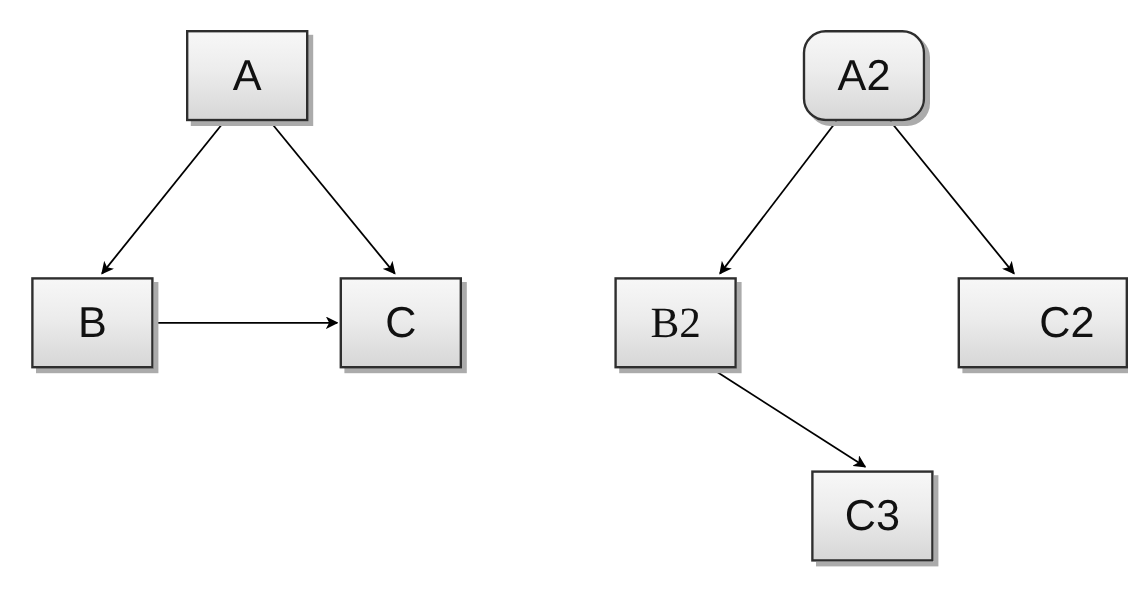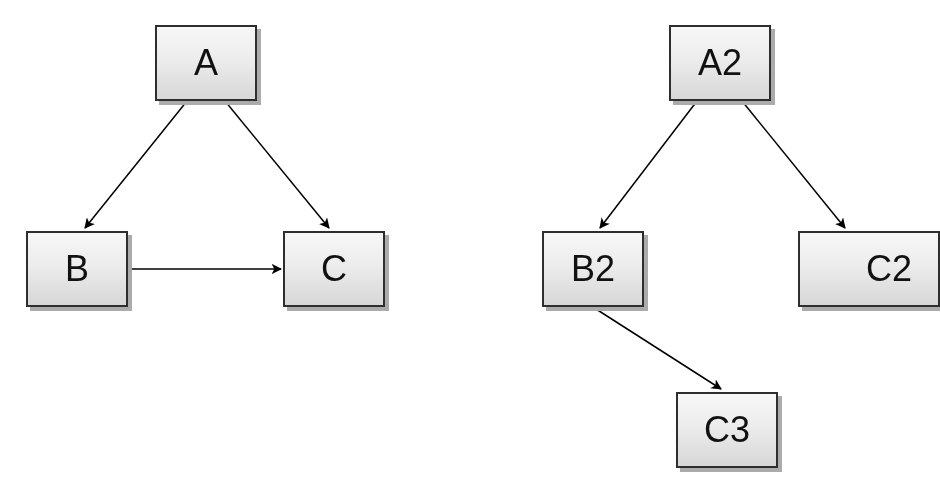--- a/index.html
+++ b/index.html
@@ -37,22 +37,22 @@
     font-size: 36px;
     line-height: 1;
     color: #111111;
     user-select: none;
   }
   
   .node-a  { left: 155px; top: 25px;  }
   .node-b  { left: 26px;  top: 231px; }
   .node-c  { left: 283px; top: 231px; }
   
-  .node-a2 { left: 669px; top: 25px;  }
-  .node-b2 { left: 542px; top: 231px; }
+  .node-a2 { left: 669px; top: 25px; border-radius: 19px;  }
+  .node-b2 { left: 512px; top: 231px; font-family: Liberation Serif, serif; }
   .node-c2 { left: 798px; top: 231px; padding-left: 40px; }
   .node-c3 { left: 676px; top: 392px; justify-content: center; }
 </style>
 </head>
 <body>
 
 <div class="canvas">
 
   <svg class="edges-layer" width="940" height="504" viewBox="0 0 940 504" xmlns="http://www.w3.org/2000/svg">
     <defs>

